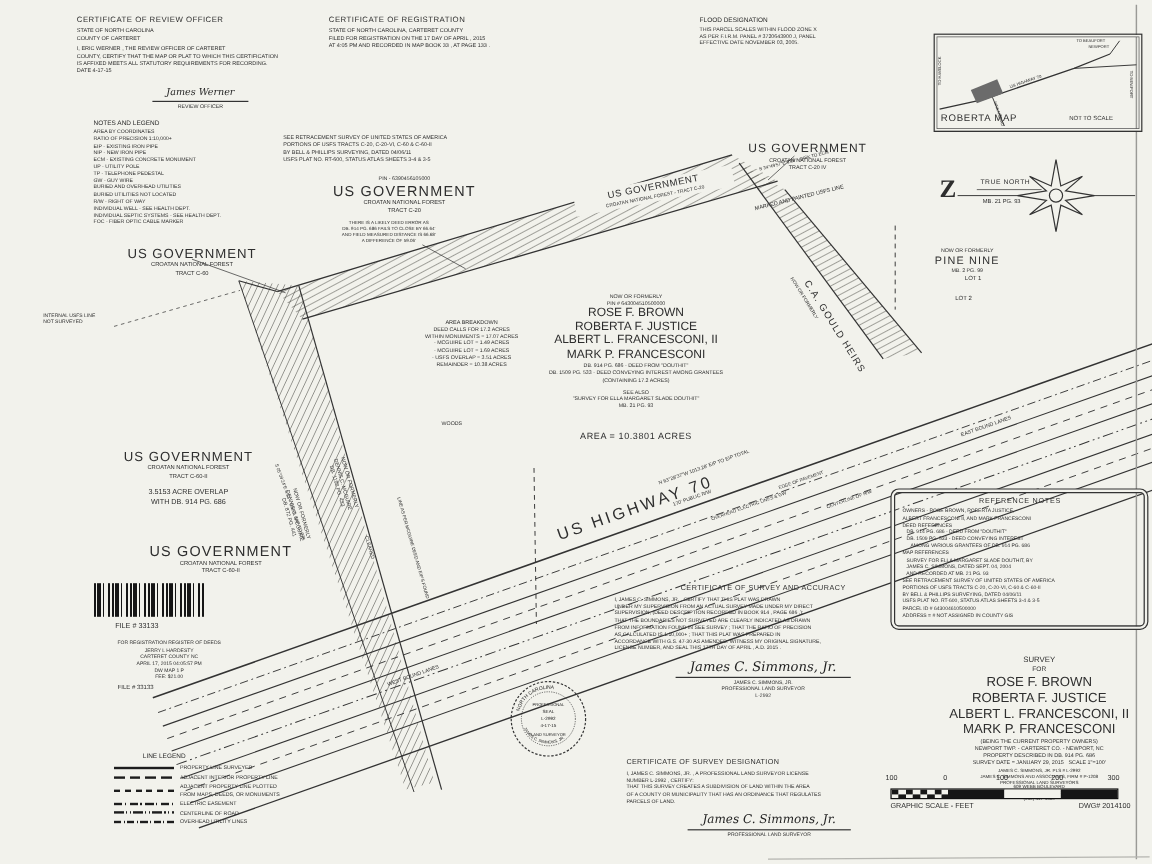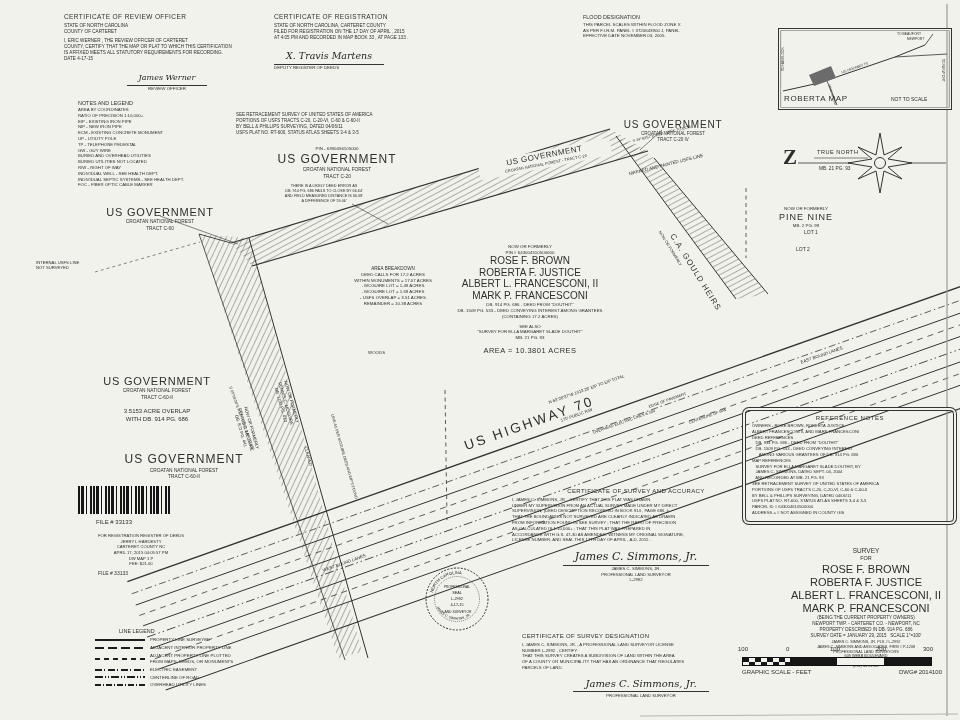--- a/index.html
+++ b/index.html
@@ -114,24 +114,20 @@
     </div>
   </div>
 
   <div class="t" style="left:274px;top:13px;width:228px;">
     <div style="font-size:6.5px;letter-spacing:.4px;">CERTIFICATE OF REGISTRATION</div>
     <div style="font-size:4.6px;margin-top:2px;">
         <div>STATE OF NORTH CAROLINA, CARTERET COUNTY</div>
         <div>FILED FOR REGISTRATION ON THE  17  DAY OF  APRIL ,  2015</div>
         <div>AT  4:05  PM AND RECORDED IN MAP BOOK  33 , AT PAGE  133 .</div>
       </div>
-    <div style="margin-top:3px;">
-      <span class="sig underl" style="font-size:9.5px;">X. Travis Martens</span>
-      <div style="font-size:4.4px;">DEPUTY REGISTER OF DEEDS</div>
-    </div>
   </div>
 
   <div class="t" style="left:583px;top:14px;width:170px;">
     <div style="font-size:5.4px;">FLOOD DESIGNATION</div>
     <div style="font-size:4.4px;margin-top:1px;">
         <div>THIS PARCEL SCALES WITHIN FLOOD ZONE X</div>
         <div>AS PER F.I.R.M. PANEL # 3720643900 J, PANEL</div>
         <div>EFFECTIVE DATE NOVEMBER 03, 2005.</div>
       </div>
   </div>
@@ -243,21 +239,21 @@
     <div style="font-size:4.4px;margin-top:1px;">
         <div>DB. 914 PG. 686 - DEED FROM "DOUTHIT"</div>
         <div>DB. 1509 PG. 533 - DEED CONVEYING INTEREST AMONG GRANTEES</div>
         <div>(CONTAINING 17.2 ACRES)</div>
       </div>
     <div style="font-size:4.4px;margin-top:4px;">
         <div>SEE ALSO</div>
         <div>"SURVEY FOR ELLA MARGARET SLADE DOUTHIT"</div>
         <div>MB. 21 PG. 93</div>
       </div>
-    <div style="font-size:7.5px;letter-spacing:.5px;margin-top:5px;">AREA = 10.3801 ACRES</div>
+    <div style="font-size:7.5px;letter-spacing:.5px;margin-top:18px;">AREA = 10.3801 ACRES</div>
   </div>
 
   <div class="t c" style="left:328px;top:266px;width:130px;">
     <div style="font-size:4.6px;">AREA BREAKDOWN</div>
     <div style="font-size:4.4px;">
         <div>DEED CALLS FOR 17.2 ACRES</div>
         <div>WITHIN MONUMENTS = 17.07 ACRES</div>
         <div>- MCGUIRE LOT = 1.49 ACRES</div>
         <div>- MCGUIRE LOT = 1.69 ACRES</div>
         <div>- USFS OVERLAP = 3.51 ACRES</div>

